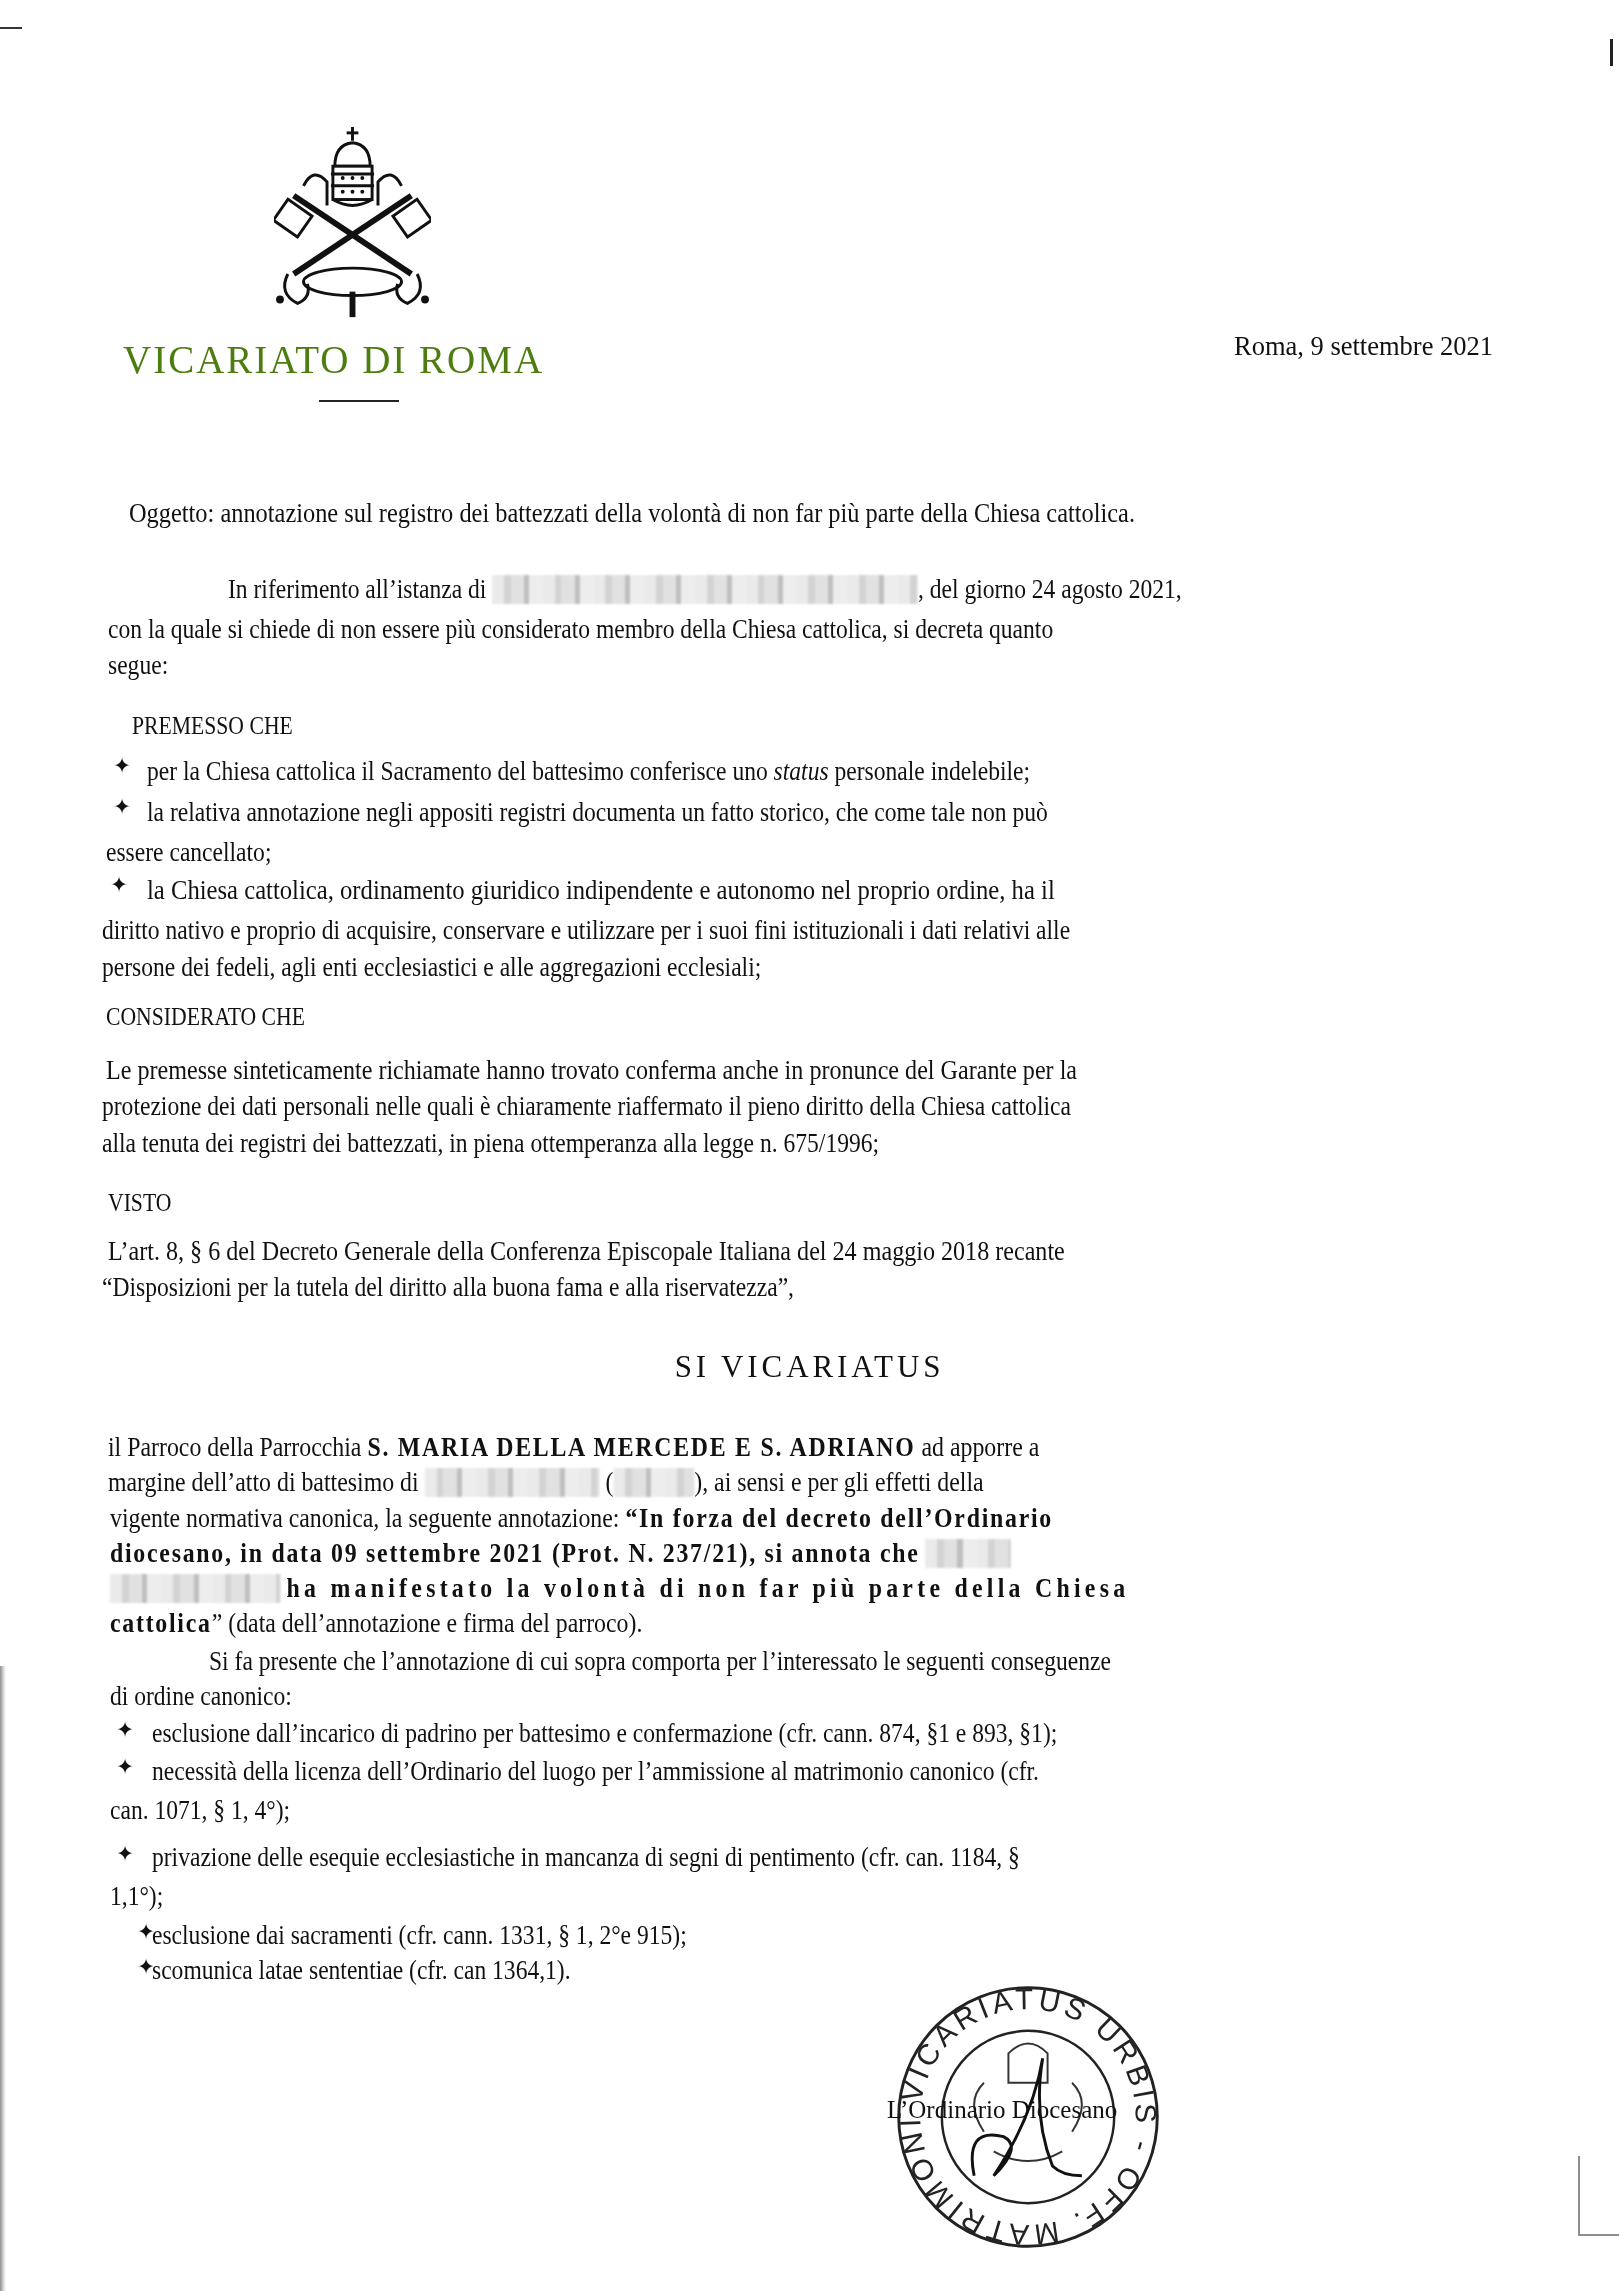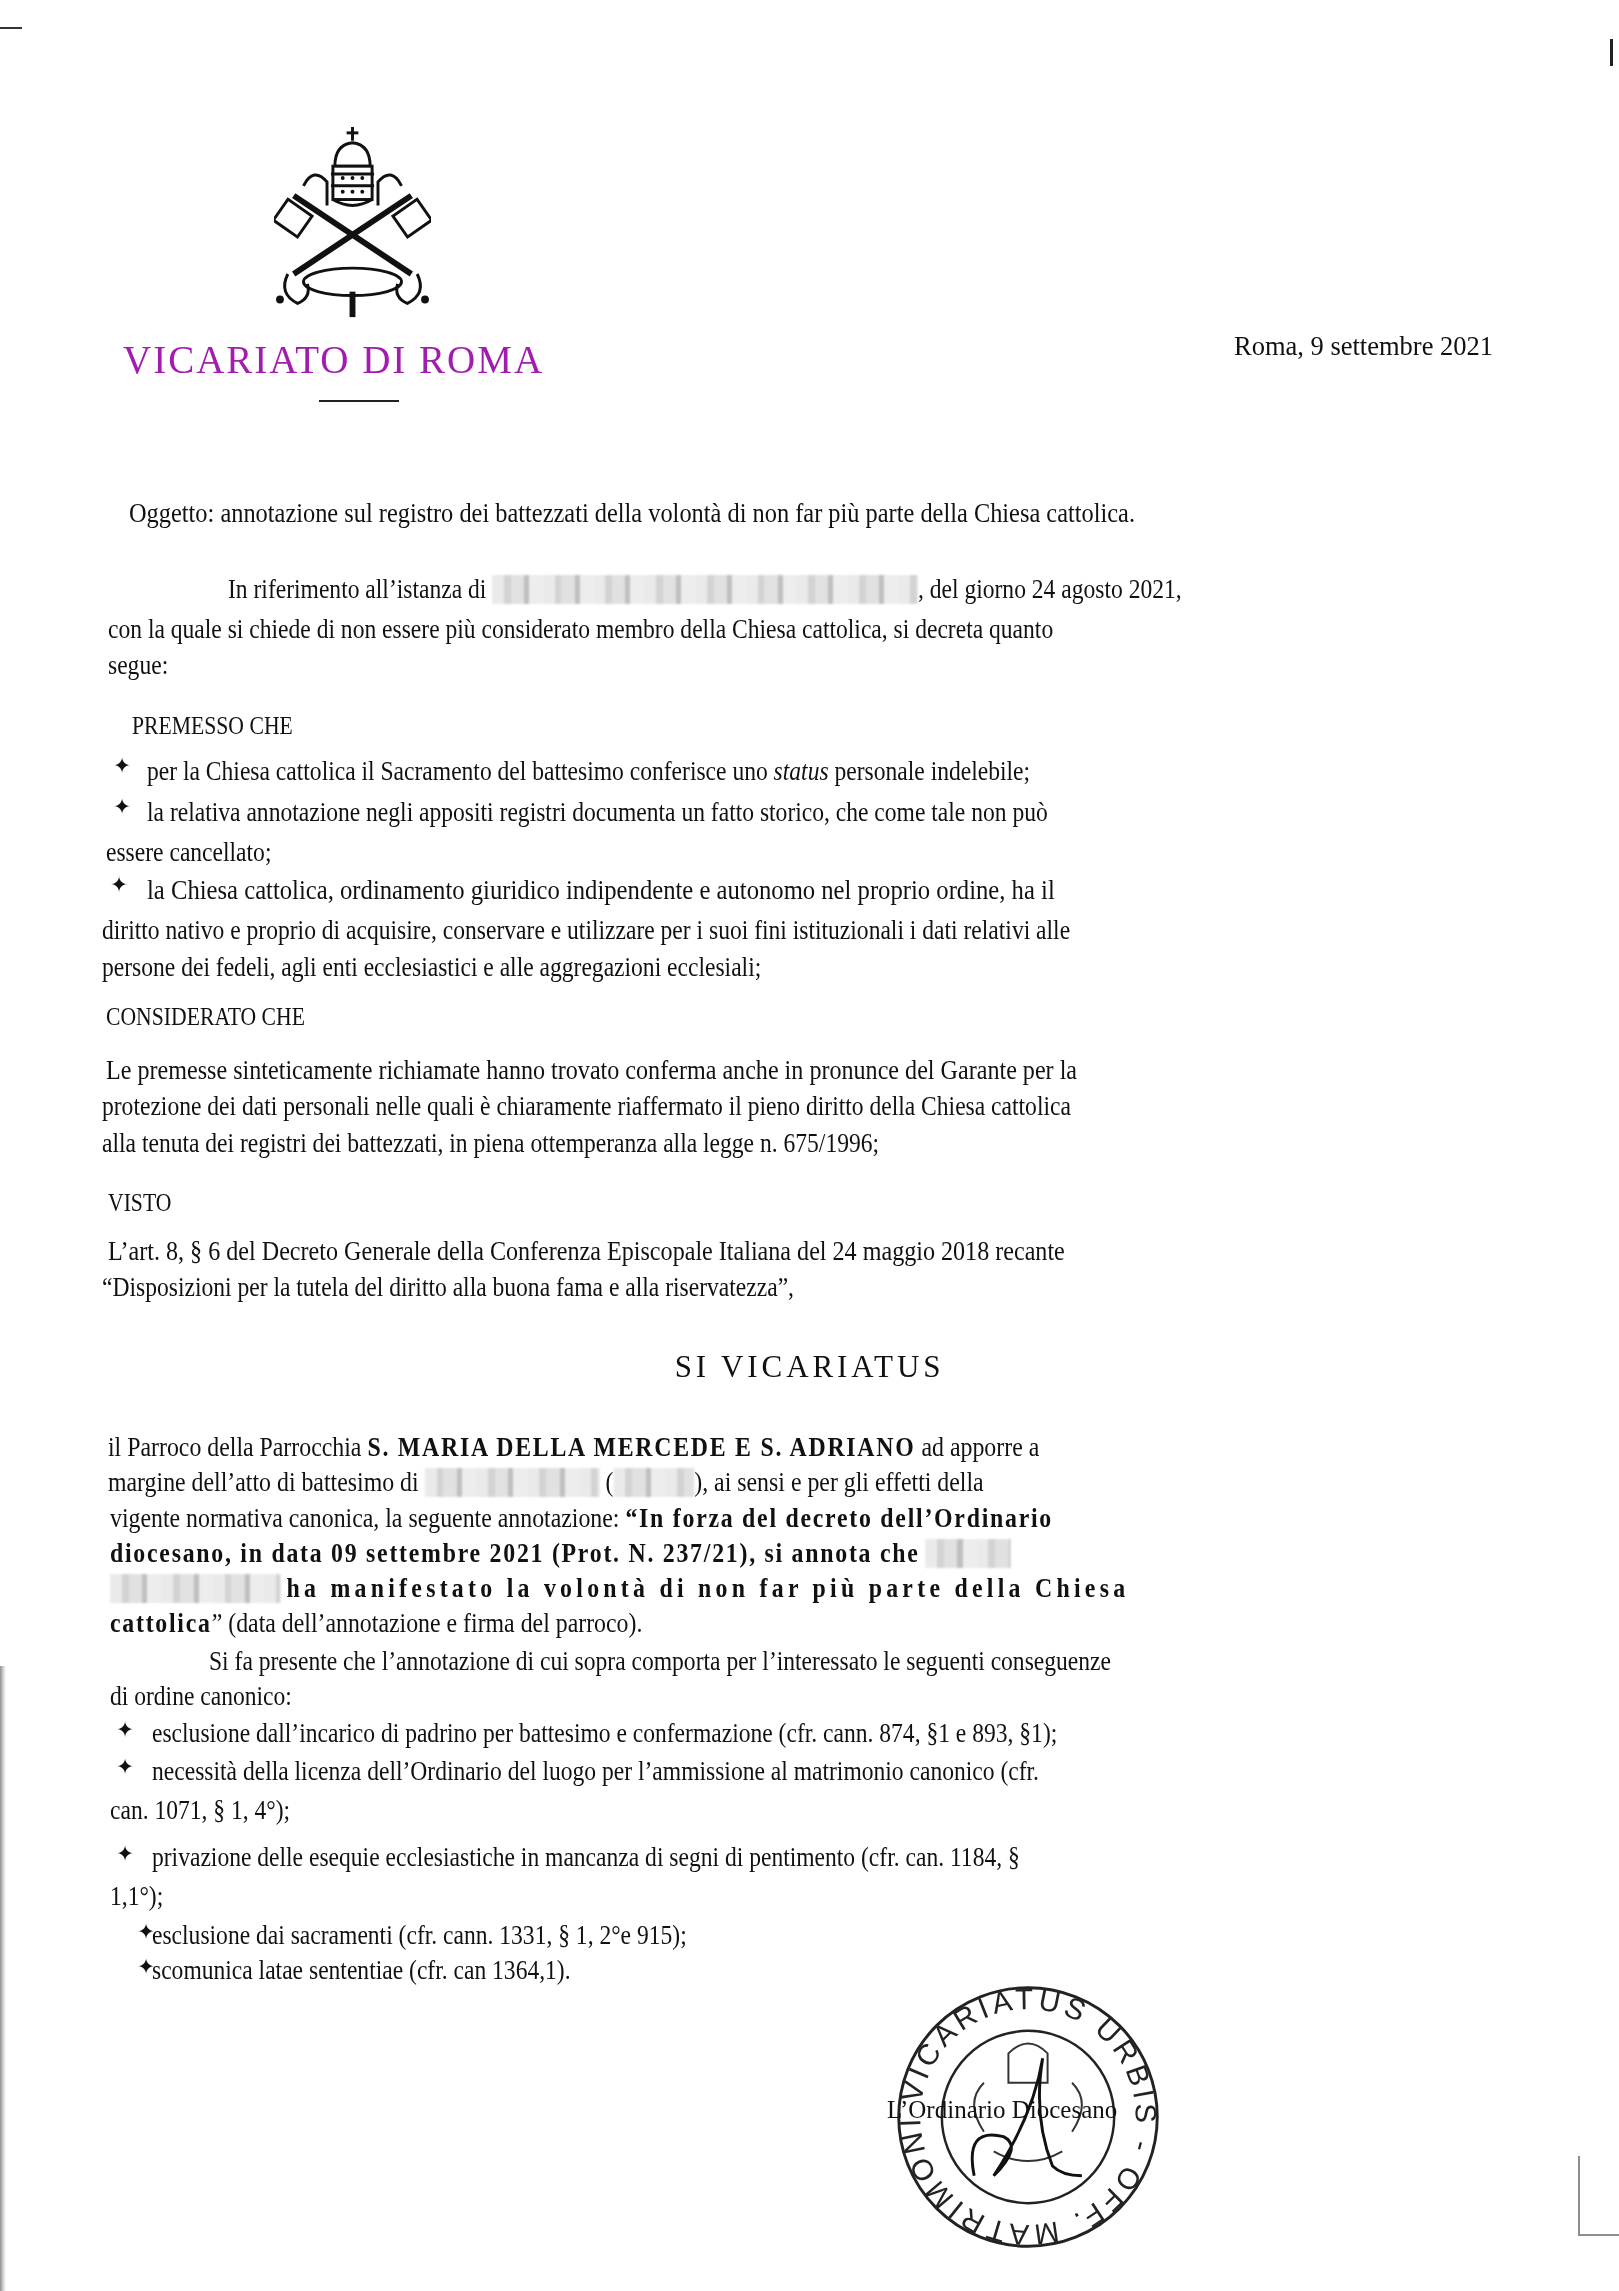--- a/index.html
+++ b/index.html
@@ -8,21 +8,21 @@
     font-family: "Liberation Serif", "DejaVu Serif", serif; color: #111;
   }
   .page-edge-left { position: absolute; left: 0; top: 1666px; width: 5.9px; height: 627px; background: linear-gradient(90deg,#333,#bbb 60%,transparent); opacity:.55; }
   .page-edge-right { position:absolute; right:0; top:2156px; width: 39px; height: 78px; border-left: 2px solid #444; border-bottom:2px solid #444; opacity:.6;}
   .corner-mark { position:absolute; right:5.9px; top:39px; width:2.9px; height:27.4px; background:#222; }
   .top-mark { position:absolute; left:0; top:27.4px; width:21.6px; height:2px; background:#333; }
 
   .crest { position: absolute; left: 274px; top: 127px; width: 157px; height: 196px; }
   .org-name {
     position: absolute; left: 123px; top: 337px; font-size: 39px; letter-spacing: 2px;
-    font-family: "Liberation Serif", serif; color:#a21caf;
+    font-family: "Liberation Serif", serif; color:#4d7c0f;
   }
   .org-rule { position:absolute; left: 319px; top: 400px; width: 80px; height: 2px; background:#222; }
   .date-line { position:absolute; left: 1234px; top: 331px; font-size: 26.5px; }
 
   .subject {
     position:absolute; left: 129px; top: 498px; width: 1392px; font-size: 26.5px;
     transform: scaleX(0.92); transform-origin: left top; white-space: nowrap;
   }
   .txt { position:absolute; font-size: 27.4px; line-height: 37px; }
   .condensed { transform: scaleX(0.86); transform-origin: left top; white-space: nowrap; }

